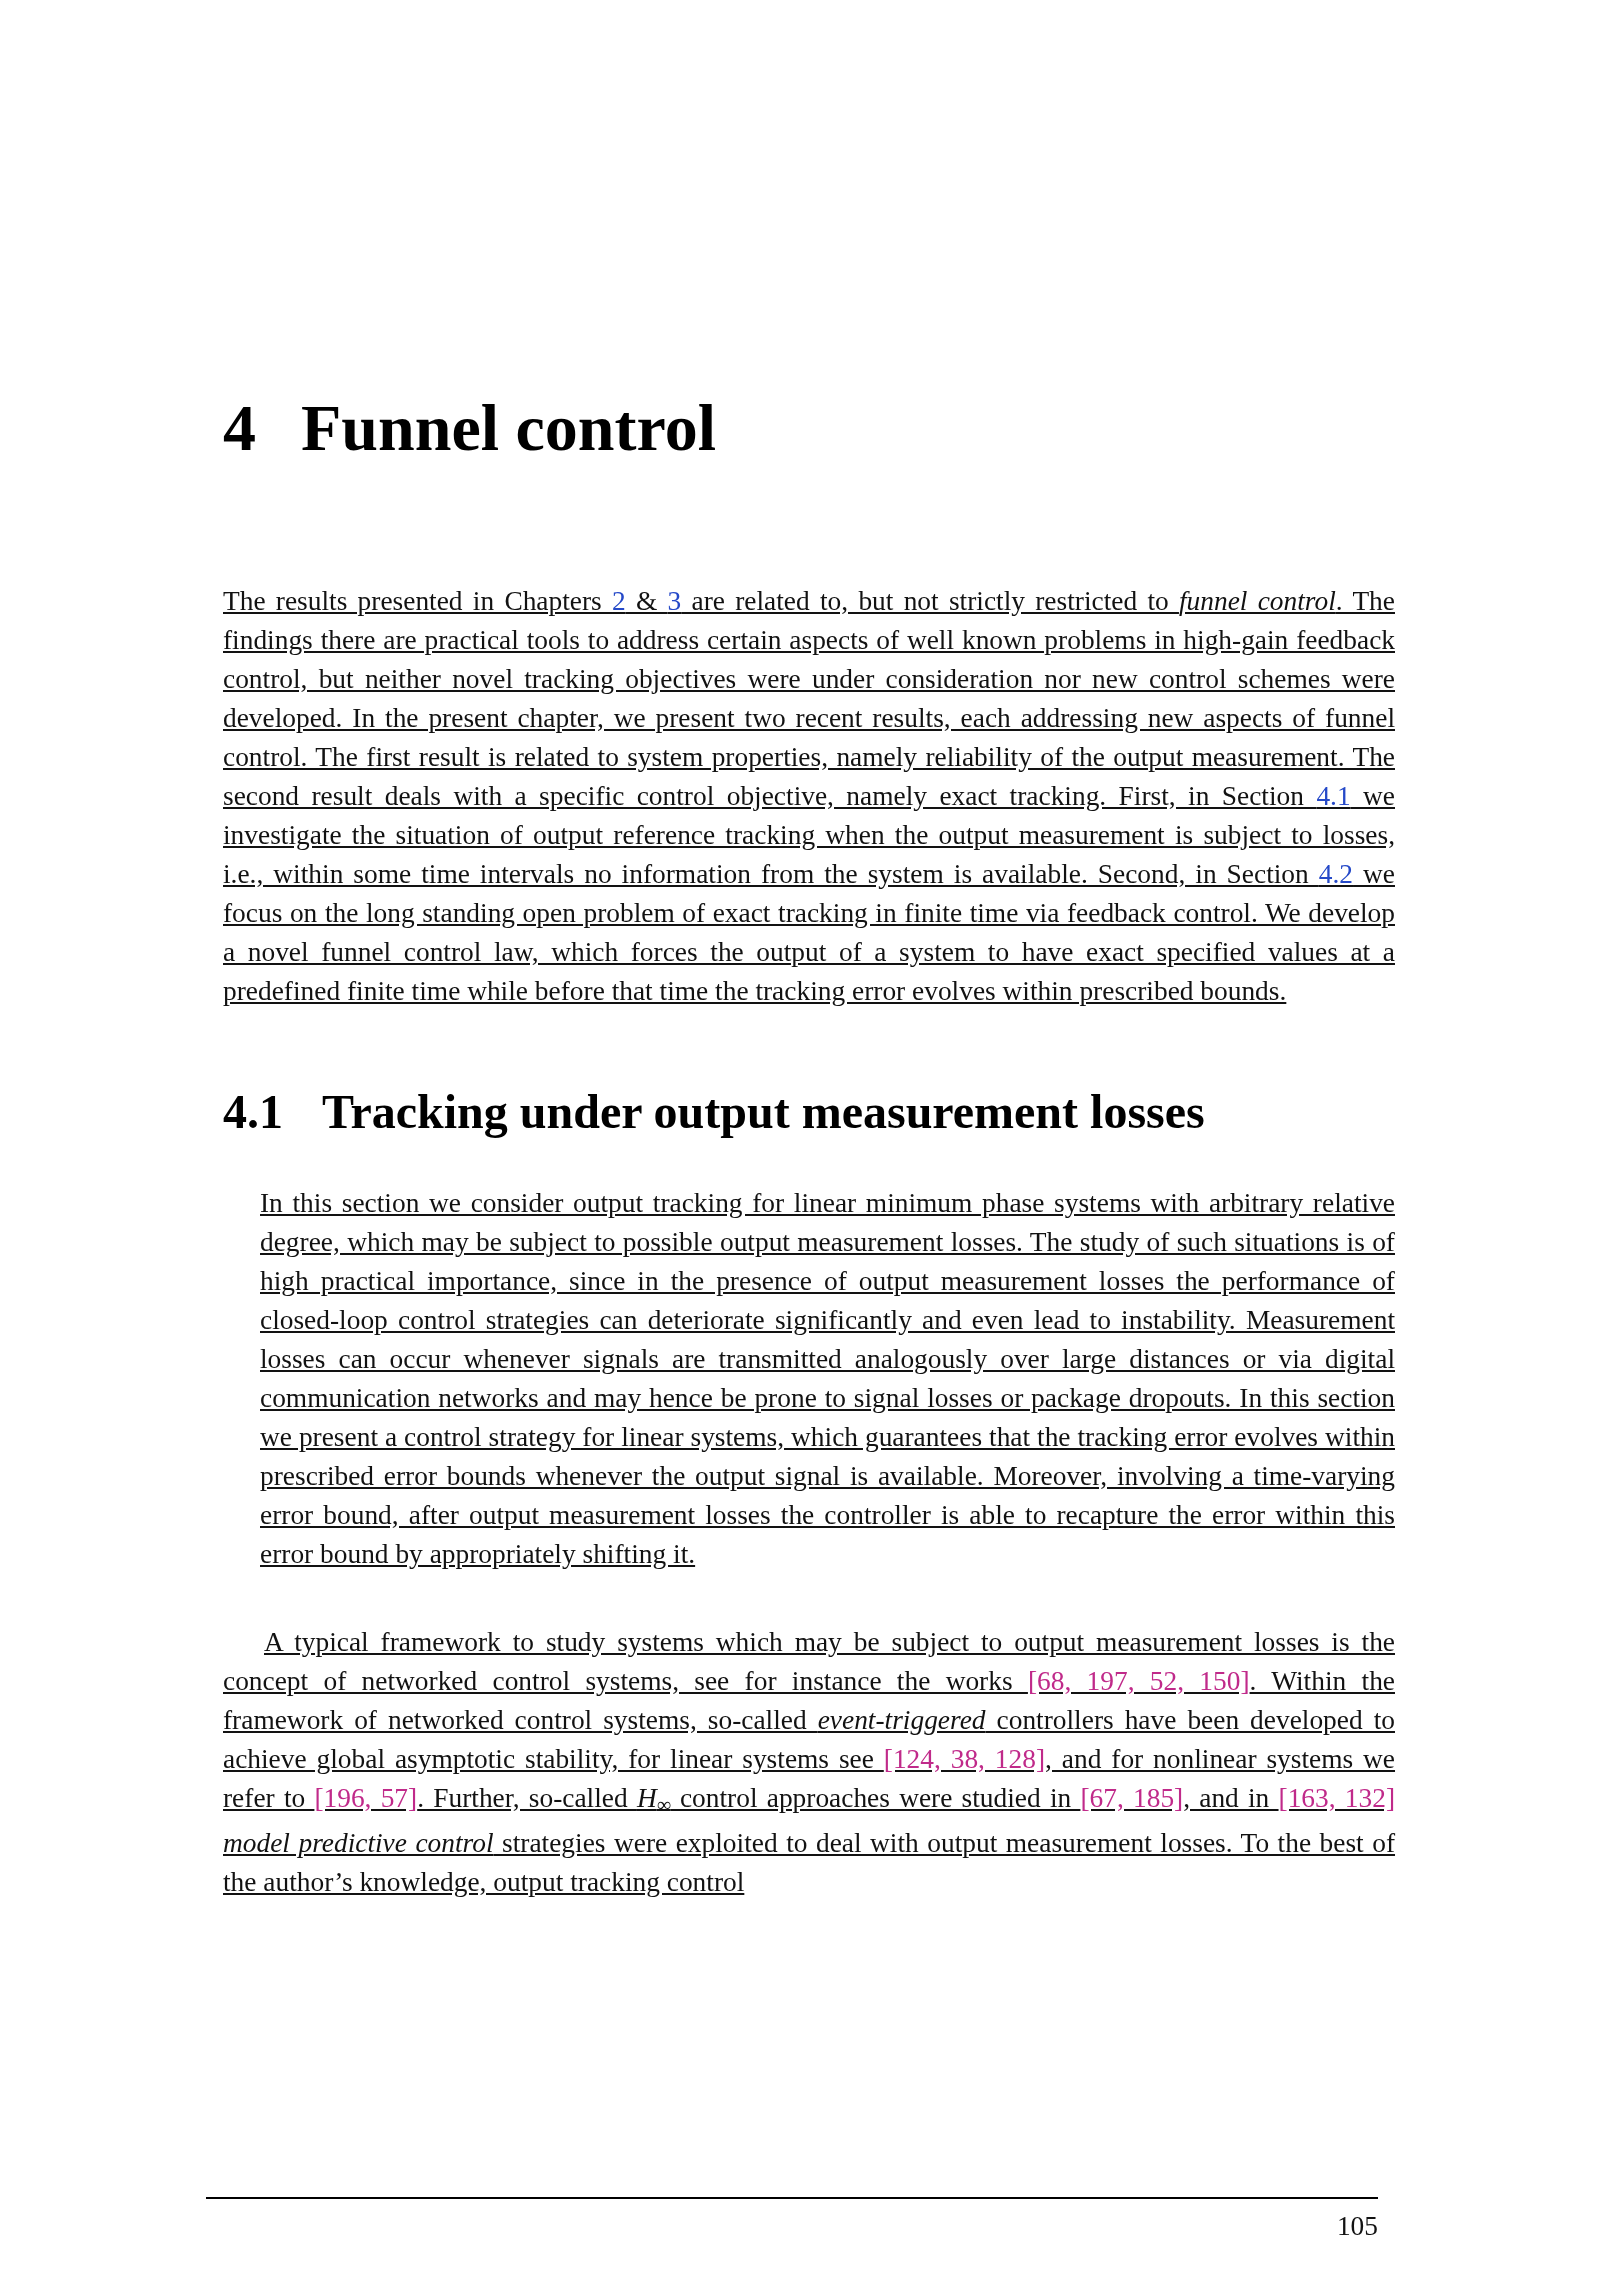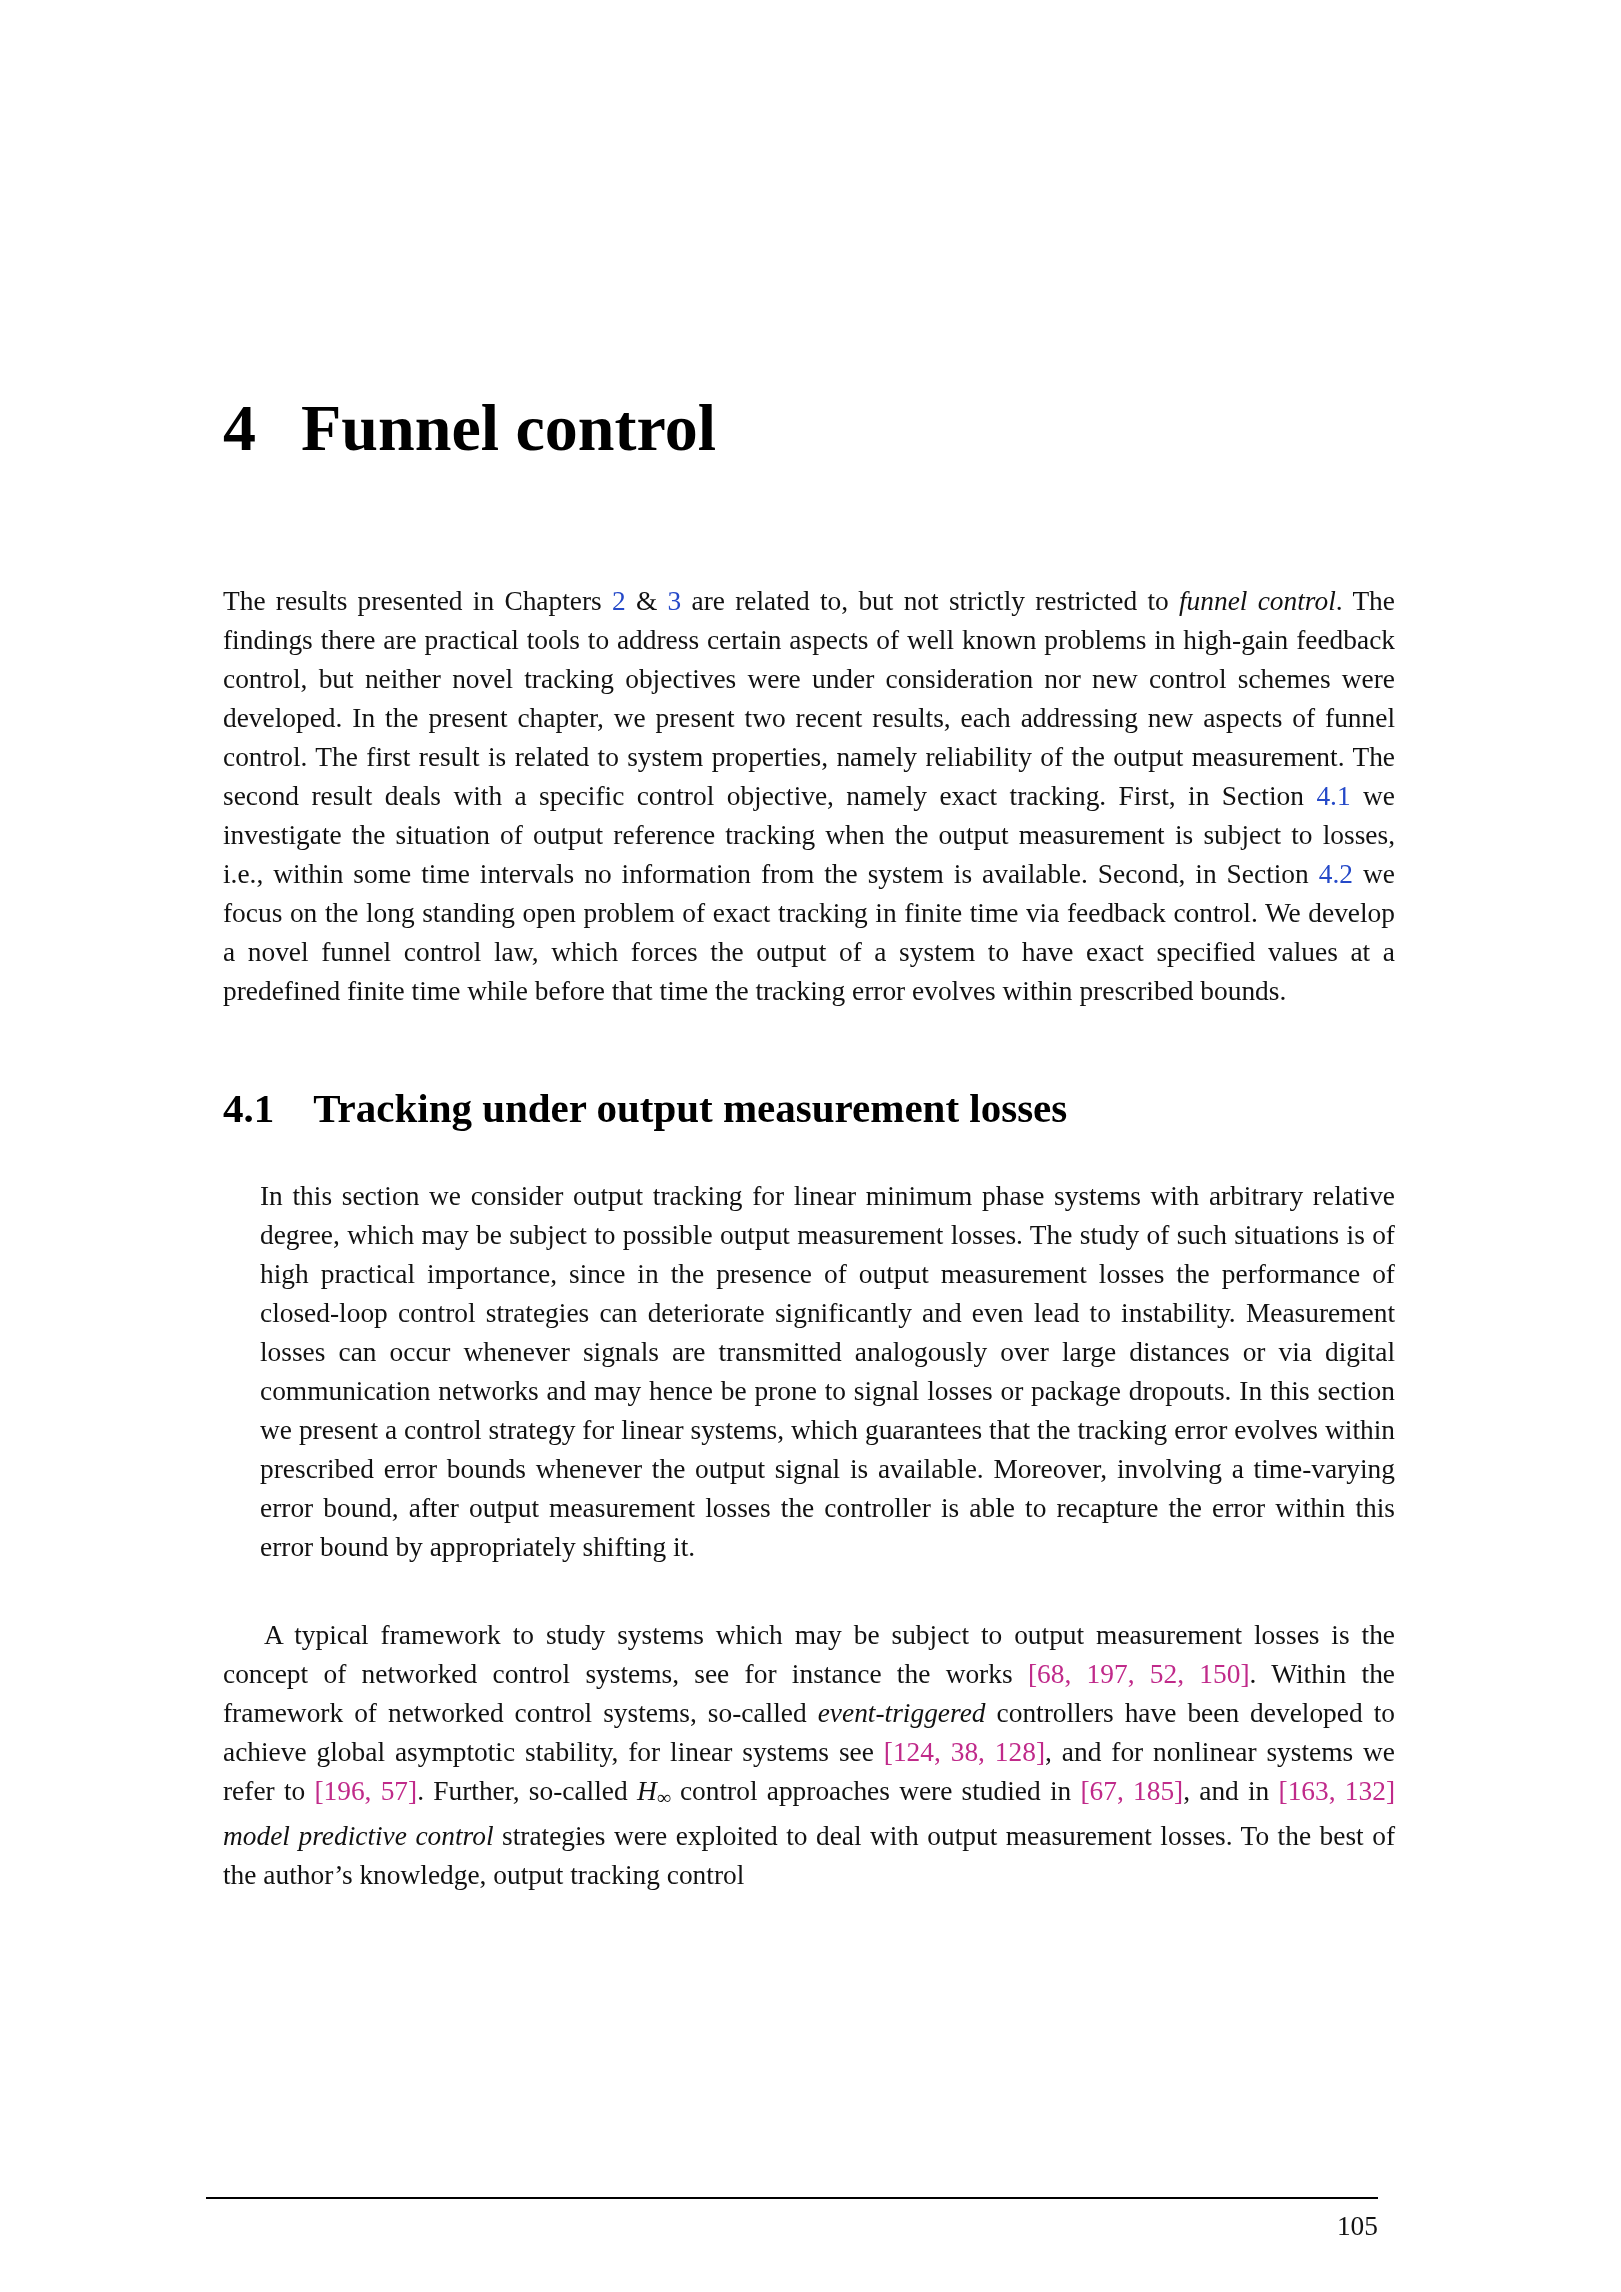--- a/index.html
+++ b/index.html
@@ -24,24 +24,25 @@
     font-weight: bold;
     margin: 0;
     color: #000000;
   }
   .chapter-heading .num { margin-right: 45px; }
   .body-par {
     font-size: 27.4px;
     line-height: 39px;
     text-align: justify;
     margin: 0;
+    text-decoration: underline;
   }
   .par1 { margin-top: 116px; }
   .section-heading {
-    font-size: 41px;
+    font-size: 48px;
     font-weight: bold;
     margin: 73px 0 0 0;
     color: #000000;
   }
   .section-heading .num { margin-right: 39px; }
   .par2 { margin-top: 45px; margin-left: 37px; }
   .par3 { margin-top: 49px; text-indent: 41px; }
   .seg-italic { font-style: italic; }
   .seg-sub { font-size: 0.72em; vertical-align: -0.22em; }
   .seg-ref { text-decoration: none; cursor: pointer; }

